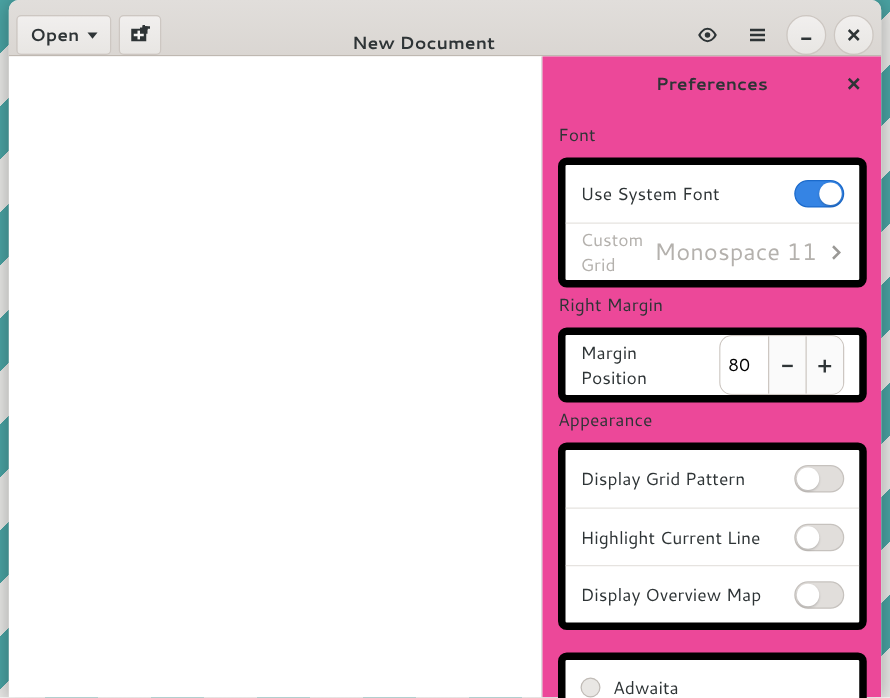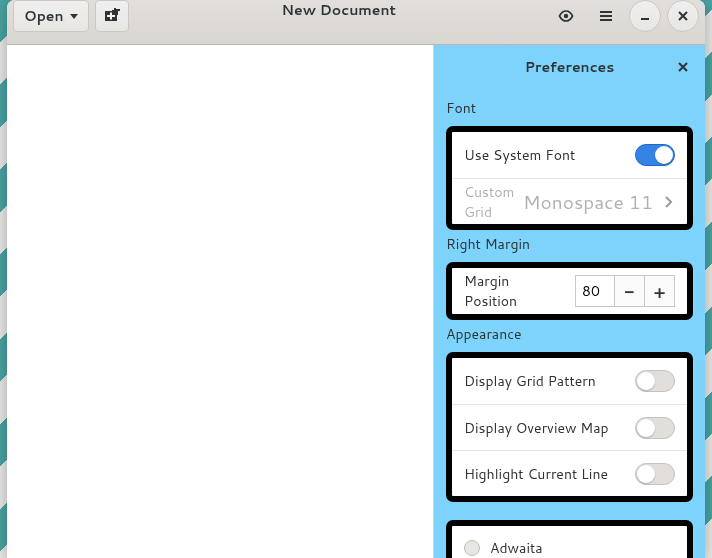--- a/index.html
+++ b/index.html
@@ -21,21 +21,21 @@
   box-shadow: 0 2px 16px rgba(0,0,0,.3);
   display: flex;
   flex-direction: column;
   overflow: hidden;
 }
 .headerbar {
   height: 45px;
   background: linear-gradient(#e1dedb, #dad6d2);
   border-bottom: 1px solid #bfb8b1;
   display: flex;
-  align-items: flex-start;
+  align-items: flex-end;
   padding: 0 6px;
   gap: 0;
 }
 .hb-left, .hb-right { display: flex; align-items: center; gap: 6px; }
 .hb-title { flex: 1; text-align: center; font-weight: bold; font-size: 14px; color: #2e3436; }
 .hb-btn {
   height: 32px;
   background: linear-gradient(#f1efee, #e8e6e3);
   border: 1px solid #cdc7c2;
   border-radius: 4px;
@@ -59,21 +59,21 @@
 }
 .content {
   flex: 1; display: flex; overflow: hidden;
 }
 .editor {
   flex: 1; background: #fff;
   border-right: 1px solid #d3d3d1;
 }
 .panel {
   width: 271px;
-  background: #7dd3fc;
+  background: #ec4899;
   display: flex; flex-direction: column;
   overflow: hidden;
 }
 .panel-header {
   height: 46px;
   display: flex; align-items: center;
   padding: 0 12px;
   position: relative;
 }
 .panel-title {
@@ -124,22 +124,22 @@
   content: ''; position: absolute; top: 1px;
   width: 18px; height: 18px; border-radius: 50%;
   background: #fff;
   box-shadow: 0 1px 2px rgba(0,0,0,.2);
 }
 .switch.on::after { right: 1px; }
 .switch.off::after { left: 1px; }
 .chev { color: #9a9996; }
 .spinbox {
   display: flex; align-items: center;
-  border: 1px solid #cdc7c2; border-radius: 0;
-  overflow: hidden; height: 32px; margin-left: 37px;
+  border: 1px solid #cdc7c2; border-radius: 10px;
+  overflow: hidden; height: 48px; margin-left: 37px;
 }
 .spinbox input {
   width: 38px; border: none; font-size: 14px;
   text-align: left; padding: 0 6px; outline: none; height: 100%;
   font-family: inherit;
 }
 .spinbox .sbtn {
   width: 30px; height: 100%;
   border-left: 1px solid #cdc7c2;
   display: flex; align-items: center; justify-content: center;
@@ -249,25 +249,25 @@
           </div>
         </div>
 
         <div class="section-title">Appearance</div>
         <div class="card">
           <div class="row">
             <div class="row-label">Display Grid Pattern</div>
             <div class="switch off"></div>
           </div>
           <div class="row">
+            <div class="row-label">Highlight Current Line</div>
+            <div class="switch off"></div>
+          </div>
+          <div class="row">
             <div class="row-label">Display Overview Map</div>
-            <div class="switch off"></div>
-          </div>
-          <div class="row">
-            <div class="row-label">Highlight Current Line</div>
             <div class="switch off"></div>
           </div>
         </div>
 
         <div class="card mt">
           <div class="radio-row">
             <div class="radio"></div>
             <div>Adwaita</div>
           </div>
         </div>

